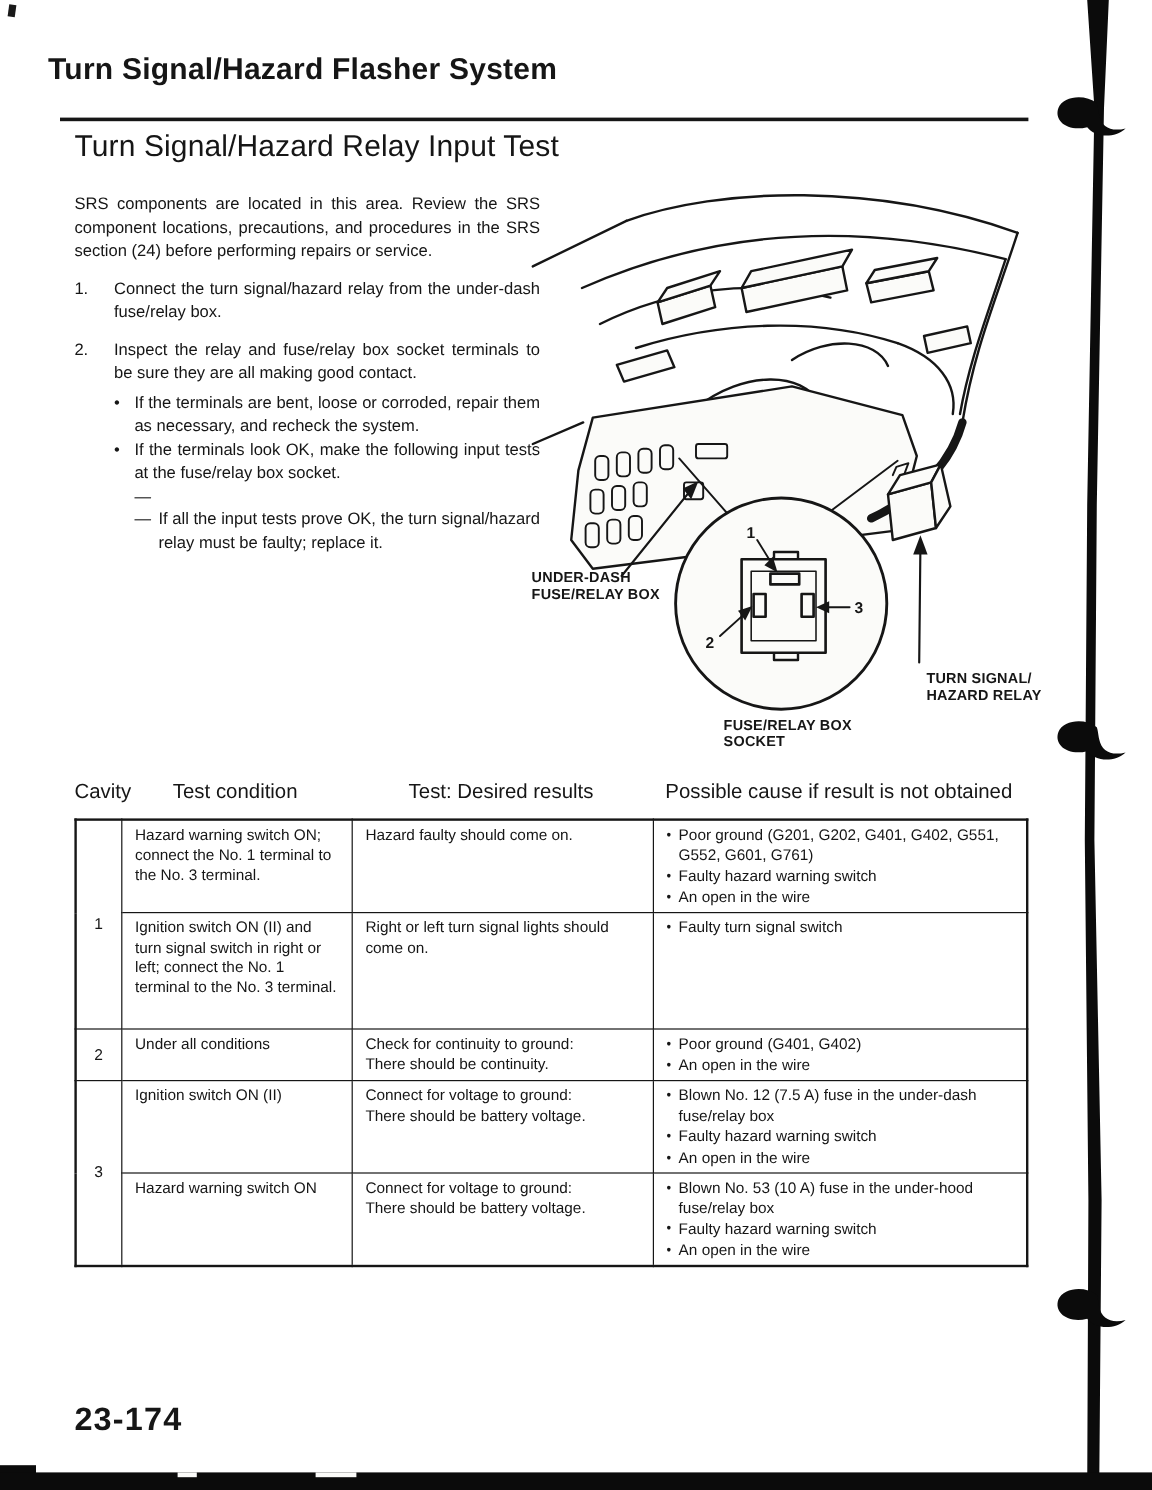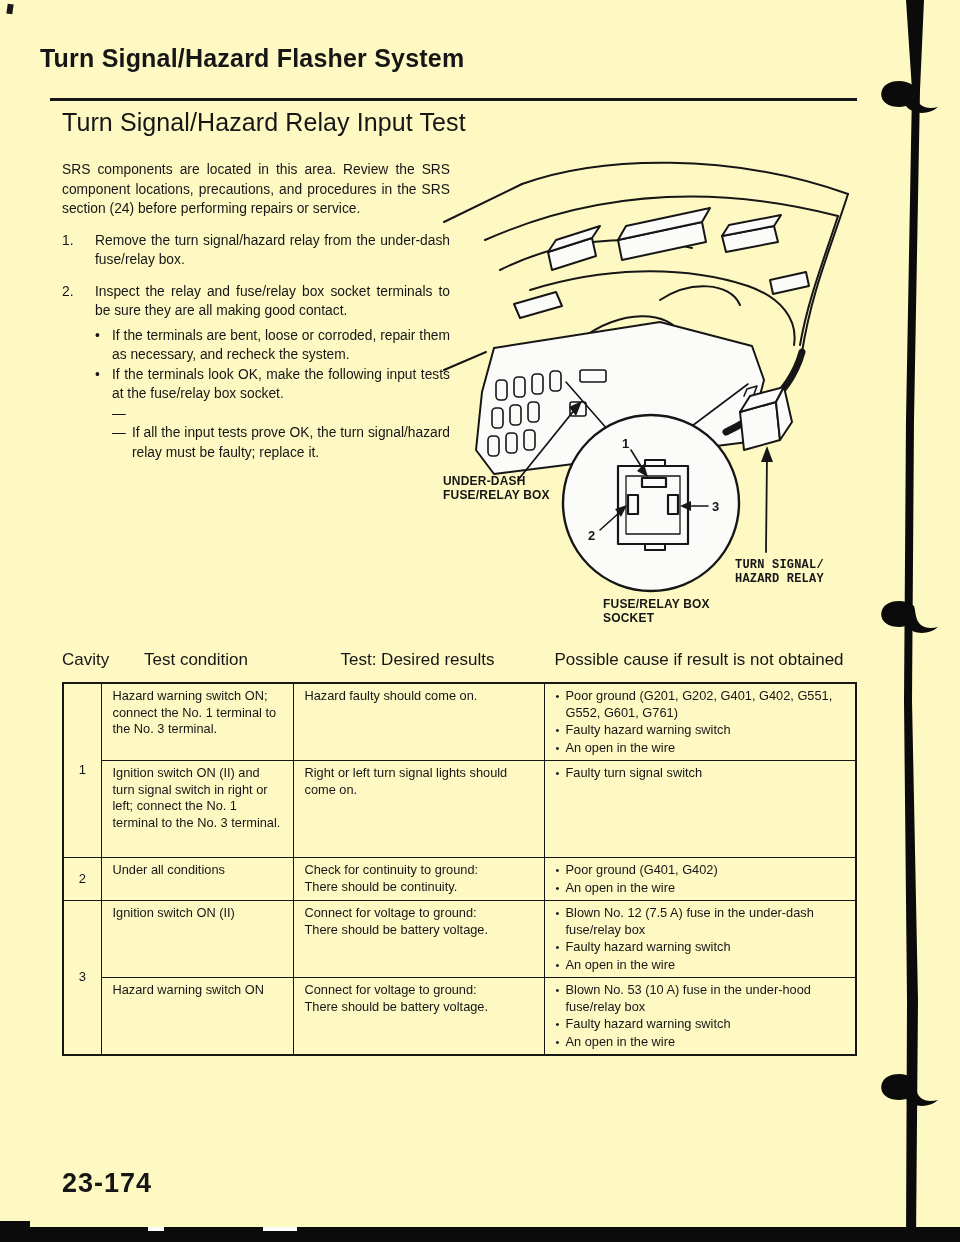--- a/index.html
+++ b/index.html
@@ -1,16 +1,16 @@
 <!DOCTYPE html>
 <html><head>
 <meta charset="utf-8">
 <style>
   html,body{margin:0;padding:0;background:#e8e8e8;}
-  .page{position:relative;width:960px;height:1242px;background:#fef9c3;
+  .page{position:relative;width:960px;height:1242px;background:#ffffff;
         font-family:"Liberation Sans",sans-serif;color:#161616;overflow:hidden;margin:0 auto;}
   .title{position:absolute;left:40px;top:44px;font-size:25px;font-weight:700;letter-spacing:.2px;}
   .rule{position:absolute;left:50px;top:98px;width:807px;height:3px;background:#161616;}
   .section{position:absolute;left:62px;top:108px;font-size:25px;font-weight:400;letter-spacing:.1px;}
   .leftcol{position:absolute;left:62px;top:160px;width:388px;font-size:13.8px;line-height:19.5px;}
   .intro{text-align:justify;margin:0;}
   .step{display:flex;margin-top:12px;}
   .step .n{width:33px;flex:none;}
   .step .t{text-align:justify;}
   .bullets{margin-top:5px;padding-left:33px;}
@@ -55,21 +55,21 @@
 
   <div class="title">Turn Signal/Hazard Flasher System</div>
   <div class="rule"></div>
   <div class="section">Turn Signal/Hazard Relay Input Test</div>
 
   <div class="leftcol">
     <p class="intro">SRS components are located in this area. Review the SRS component locations, precautions, and procedures in the SRS section (24) before performing repairs or service.</p>
 
     <div class="step">
       <span class="n">1.</span>
-      <span class="t">Remove the turn signal/hazard relay from the under-dash fuse/relay box.</span>
+      <span class="t">Connect the turn signal/hazard relay from the under-dash fuse/relay box.</span>
     </div>
     <div class="step">
       <span class="n">2.</span>
       <span class="t">Inspect the relay and fuse/relay box socket terminals to be sure they are all making good contact.</span>
     </div>
 
     <div class="bullets">
       <div class="bullet">
         <span class="m">•</span>
         <span class="t">If the terminals are bent, loose or corroded, repair them as necessary, and recheck the system.</span>
@@ -169,21 +169,21 @@
     </g>
     <text x="192" y="308" font-size="13">1</text>
     <text x="158" y="400" font-size="13">2</text>
     <text x="282" y="371" font-size="13">3</text>
   </svg>
 
   <div class="dlabel" style="left:443px;top:474px;">UNDER-DASH
 FUSE/RELAY BOX</div>
   <div class="dlabel" style="left:603px;top:597px;">FUSE/RELAY BOX
 SOCKET</div>
-  <div class="dlabel" style="left:735px;top:558px;font-family:Liberation Mono, monospace;">TURN SIGNAL/
+  <div class="dlabel" style="left:772px;top:558px;">TURN SIGNAL/
 HAZARD RELAY</div>
 
   <div class="tblhead">
     <span class="thc1">Cavity</span>
     <span class="thc2">Test condition</span>
     <span class="thc3">Test: Desired results</span>
     <span class="thc4">Possible cause if result is not obtained</span>
   </div>
 
   <table class="tbl">

